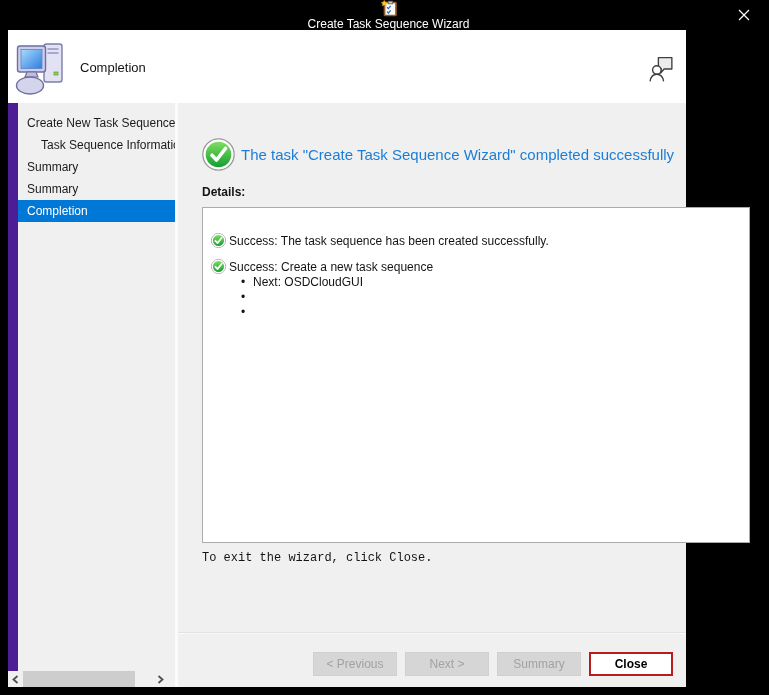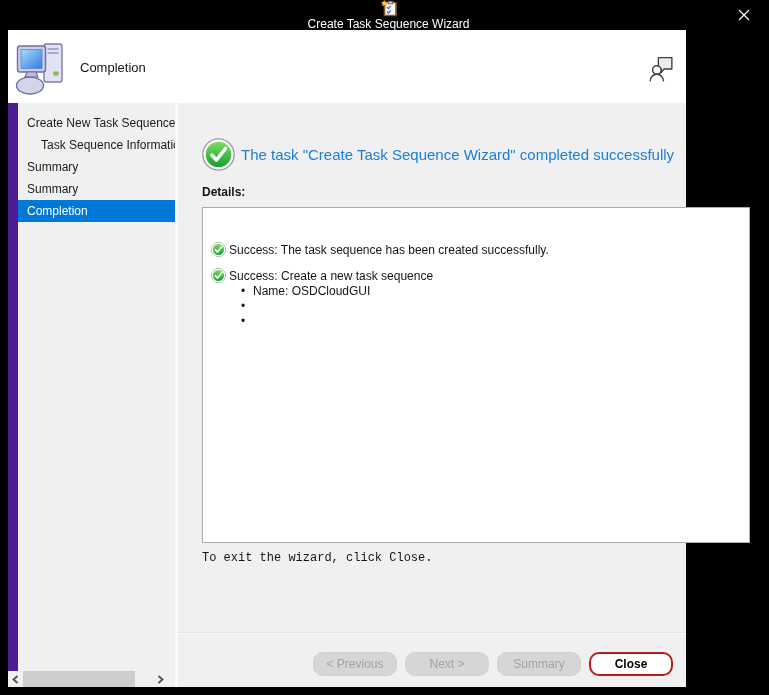--- a/index.html
+++ b/index.html
@@ -41,31 +41,31 @@
   .scroll-thumb { width:112px; height:16px; background:#cdcdcd; flex:none; }
   .scroll-track-spacer { flex:1; }
 
   
   .content { flex:1; position:relative; background:#f0f0f0; }
   .result-icon { position:absolute; left:24px; top:35px; }
   .result-heading { position:absolute; left:63px; top:43px; font-size:15px; color:#1b7ed6; white-space:nowrap; }
   .details-label { position:absolute; left:24px; top:82px; font-size:12px; color:#141414;font-weight:bold; }
   .details-box { position:absolute; left:24px; top:104px; width:548px; height:336px; background:#fff; border:1px solid #ababab; overflow:hidden; }
   .entry { display:flex; align-items:flex-start; padding-left:8px; }
-  .entry.first { margin-top:34px; }
+  .entry.first { margin-top:25px; }
   .entry.second { margin-top:10px; }
   .entry-icon { flex:none; margin-right:3px; margin-top:0px; }
   .entry-text { font-size:12px; color:#141414; line-height:15px; padding-top:1px; }
   .bullet-row { display:flex; margin-left:38px; line-height:15px; font-size:12px; color:#141414; }
   .bullet-dot { width:12px; flex:none; font-size:12px; }
   .exit-hint { position:absolute; left:24px; top:448px; font-size:12px; color:#141414;font-family:Liberation Mono, monospace; }
 
   
   .button-bar { position:absolute; left:0; right:0; bottom:0; height:55px; background:#f0f0f0; border-top:1px solid #e2e2e2; box-shadow:inset 0 1px 0 #fafafa; display:flex; align-items:center; justify-content:flex-end; padding-right:13px; padding-top:7px; }
-  .btn { width:84px; height:24px; font-size:12px; font-family:"Liberation Sans", sans-serif; margin-left:8px; display:flex; align-items:center; justify-content:center;border-radius:10px; }
+  .btn { width:84px; height:24px; font-size:12px; font-family:"Liberation Sans", sans-serif; margin-left:8px; display:flex; align-items:center; justify-content:center; }
   .btn-disabled { background:#d6d6d6; color:#a2a2a2; border:1px solid #d0d0d0; }
   .btn-close { background:#fff; color:#000; border:2px solid #b91c1c;font-weight:bold; }
 </style>
 </head>
 <body>
 
 <svg width="0" height="0" style="position:absolute" aria-hidden="true">
   <defs>
     <linearGradient id="greenGrad" x1="0" y1="0" x2="0" y2="1">
       <stop offset="0" stop-color="#83e065"></stop>
@@ -167,21 +167,21 @@
           <svg class="entry-icon" width="15" height="15" viewBox="0 0 15 15">
             <circle cx="7.5" cy="7.5" r="7" fill="none" stroke="#9b9b9b" stroke-width="0.9"></circle>
             <circle cx="7.5" cy="7.5" r="6.1" fill="url(#greenGrad)" stroke="#fff" stroke-width="1.1"></circle>
             <path d="M4.4 7.8 L6.6 10 L10.7 4.8" stroke="#fff" stroke-width="1.8" fill="none" stroke-linecap="round" stroke-linejoin="round"></path>
           </svg>
           <span class="entry-text">Success: Create a new task sequence</span>
         </div>
 
         <div class="bullet-row">
           <span class="bullet-dot">•</span>
-          <span>Name: OSDCloudGUI</span>
+          <span>Next: OSDCloudGUI</span>
         </div>
         <div class="bullet-row">
           <span class="bullet-dot">•</span>
         </div>
         <div class="bullet-row">
           <span class="bullet-dot">•</span>
         </div>
 
       </div>
 

